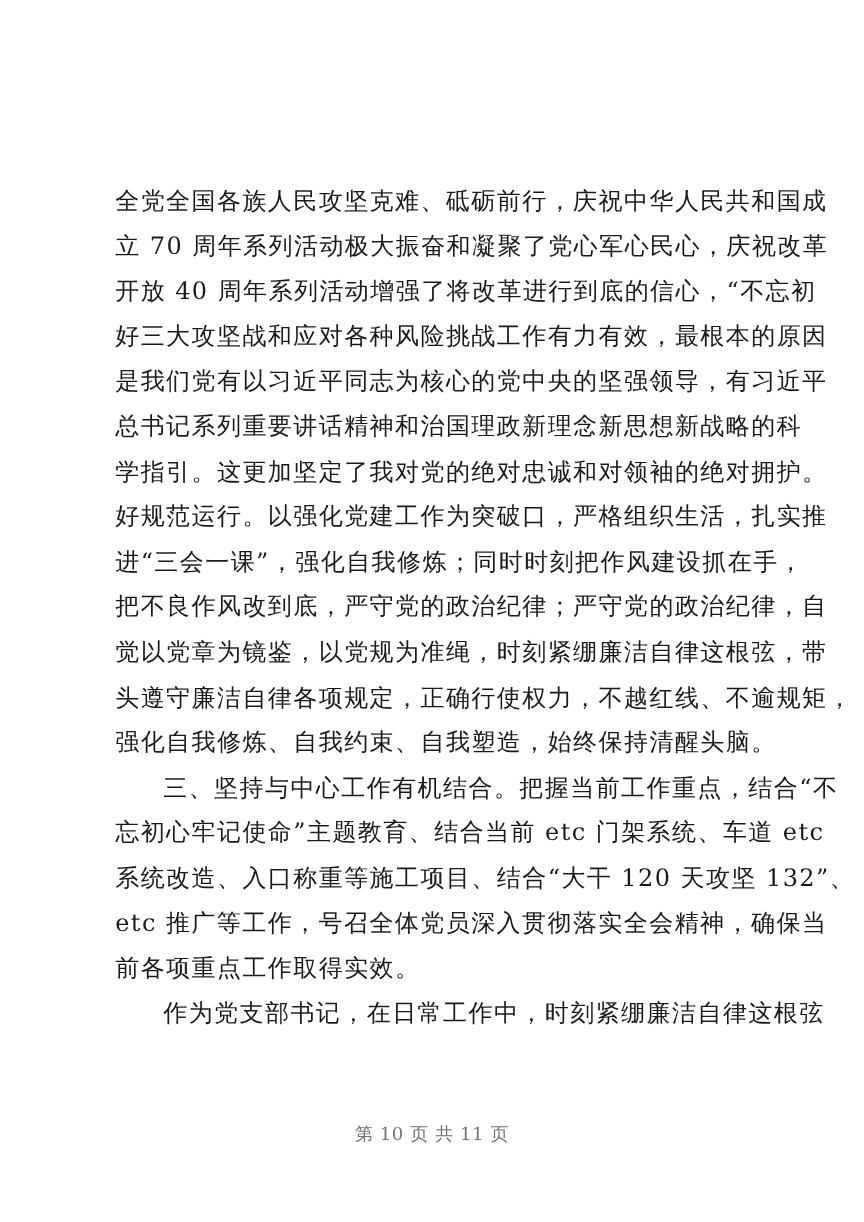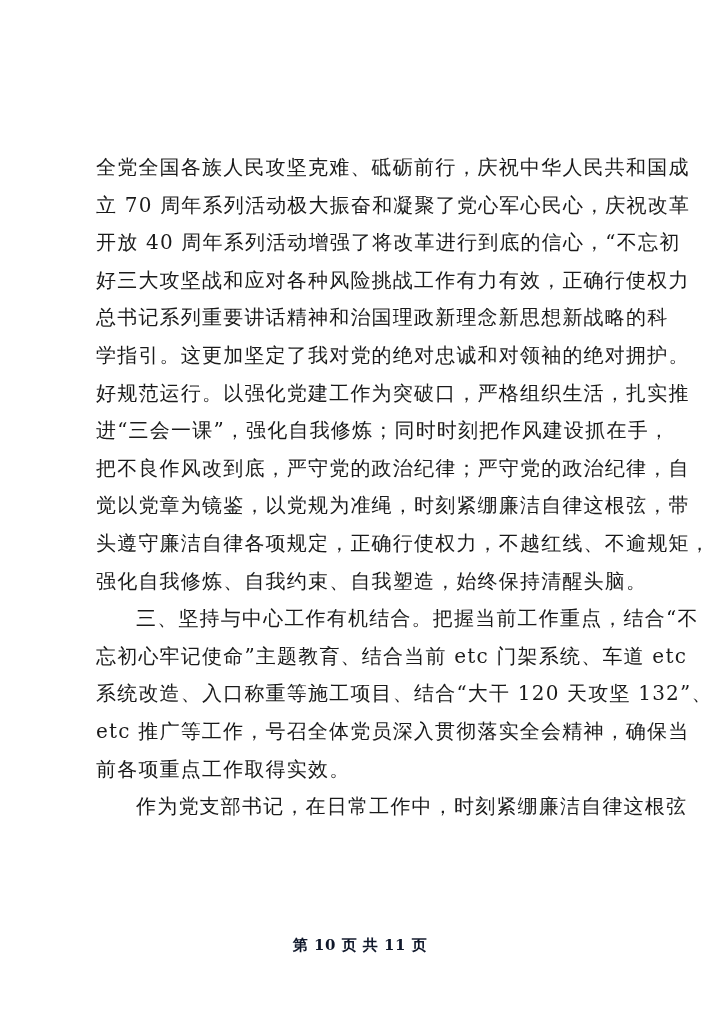--- a/index.html
+++ b/index.html
@@ -54,41 +54,43 @@
       padding-left: 40px;
       box-sizing: border-box;
     }
     .footer {
       position: absolute;
       left: 0;
       width: 720px;
       top: 936px;
       text-align: center;
       font-size: 15px;
-      color: #0f172a;
+      color: #737373;
       letter-spacing: 0.5px;
-      font-weight: bold;
     }
   </style>
 </head>
 <body>
 
 <div class="page">
   <div class="body-text">
     <div class="line">
         <span class="txt">全党全国各族人民攻坚克难、砥砺前行，庆祝中华人民共和国成</span>
       </div>
     <div class="line">
         <span class="txt">立 70 周年系列活动极大振奋和凝聚了党心军心民心，庆祝改革</span>
       </div>
     <div class="line">
         <span class="txt">开放 40 周年系列活动增强了将改革进行到底的信心，“不忘初</span>
       </div>
     <div class="line">
-        <span class="txt">好三大攻坚战和应对各种风险挑战工作有力有效，正确行使权力</span>
+        <span class="txt">好三大攻坚战和应对各种风险挑战工作有力有效，最根本的原因</span>
+      </div>
+    <div class="line">
+        <span class="txt">是我们党有以习近平同志为核心的党中央的坚强领导，有习近平</span>
       </div>
     <div class="line">
         <span class="txt">总书记系列重要讲话精神和治国理政新理念新思想新战略的科</span>
       </div>
     <div class="line">
         <span class="txt">学指引。这更加坚定了我对党的绝对忠诚和对领袖的绝对拥护。</span>
       </div>
 
     <div class="line">
         <span class="txt">好规范运行。以强化党建工作为突破口，严格组织生活，扎实推</span>

